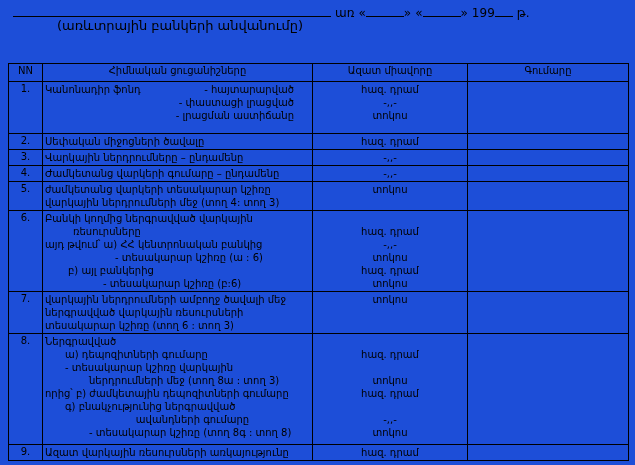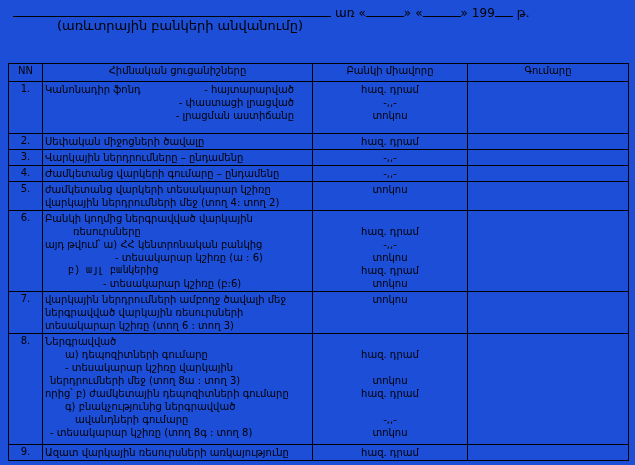--- a/index.html
+++ b/index.html
@@ -65,26 +65,26 @@
   td.unit { text-align: center; margin-left: 13px; }
   .ln {
     line-height: 13px;
     height: 13px;
     white-space: nowrap;
     overflow: hidden;
   }
   .split { display: flex; justify-content: space-between; }
   .r { text-align: right; }
   .rpad { padding-right: 16px; }
-  .pl5  { padding-left: 5px; }
+  .pl5  { padding-left: 5px; margin-left: 39px; }
   .pl8  { padding-left: 8px; margin-left: 12px; }
   .pl20 { padding-left: 20px; }
-  .pl23 { padding-left: 23px; font-family: Liberation Mono, monospace; }
+  .pl23 { padding-left: 23px; }
   .pl28 { padding-left: 28px; }
-  .pl30 { padding-left: 30px; }
+  .pl30 { padding-left: 30px; text-align: center; }
   .pl58 { padding-left: 58px; }
   .pl70 { padding-left: 70px; }
   tr.h49 td { height: 49px; }
   tr.h108 td { height: 108px; }
 </style>
 </head>
 <body>
 
 <div class="page">
 
@@ -96,21 +96,21 @@
     <colgroup>
       <col style="width:34px">
       <col style="width:270px">
       <col style="width:155px">
       <col style="width:161px">
     </colgroup>
     <thead>
       <tr>
         <th class="hd">NN</th>
         <th class="hd">Հիմնական ցուցանիշները</th>
-        <th class="hd">Բանկի միավորը</th>
+        <th class="hd">Ազատ միավորը</th>
         <th class="hd">Գումարը</th>
       </tr>
     </thead>
     <tbody>
 
       <tr class="h49">
         <td class="nn">1.</td>
         <td class="ind">
           <div class="ln split">
               <span>Կանոնադիր ֆոնդ</span>
@@ -157,21 +157,21 @@
         <td class="unit">
           <div class="ln">-,,-</div>
         </td>
         <td class="amt"></td>
       </tr>
 
       <tr>
         <td class="nn">5.</td>
         <td class="ind">
           <div class="ln">ժամկետանց վարկերի տեսակարար կշիռը</div>
-          <div class="ln">վարկային ներդրումների մեջ (տող 4: տող 2)</div>
+          <div class="ln">վարկային ներդրումների մեջ (տող 4: տող 3)</div>
         </td>
         <td class="unit">
           <div class="ln">տոկոս</div>
           <div class="ln"></div>
         </td>
         <td class="amt"></td>
       </tr>
 
       <tr>
         <td class="nn">6.</td>

